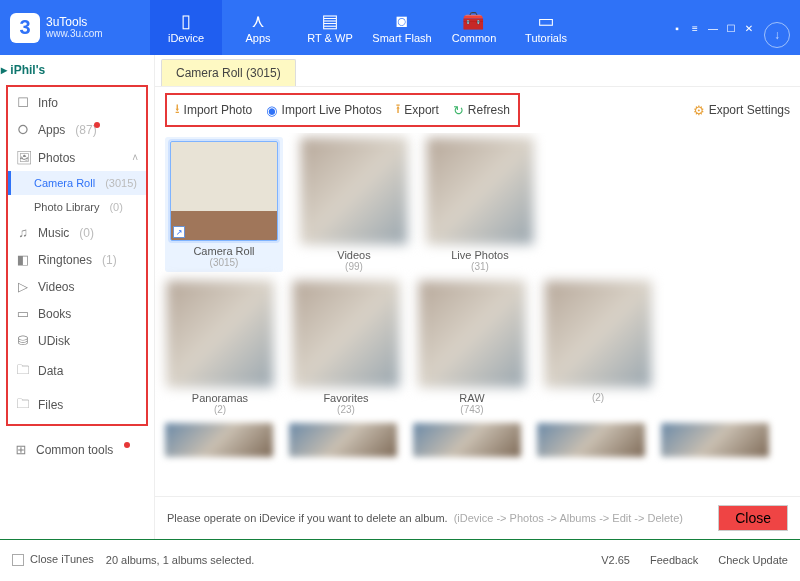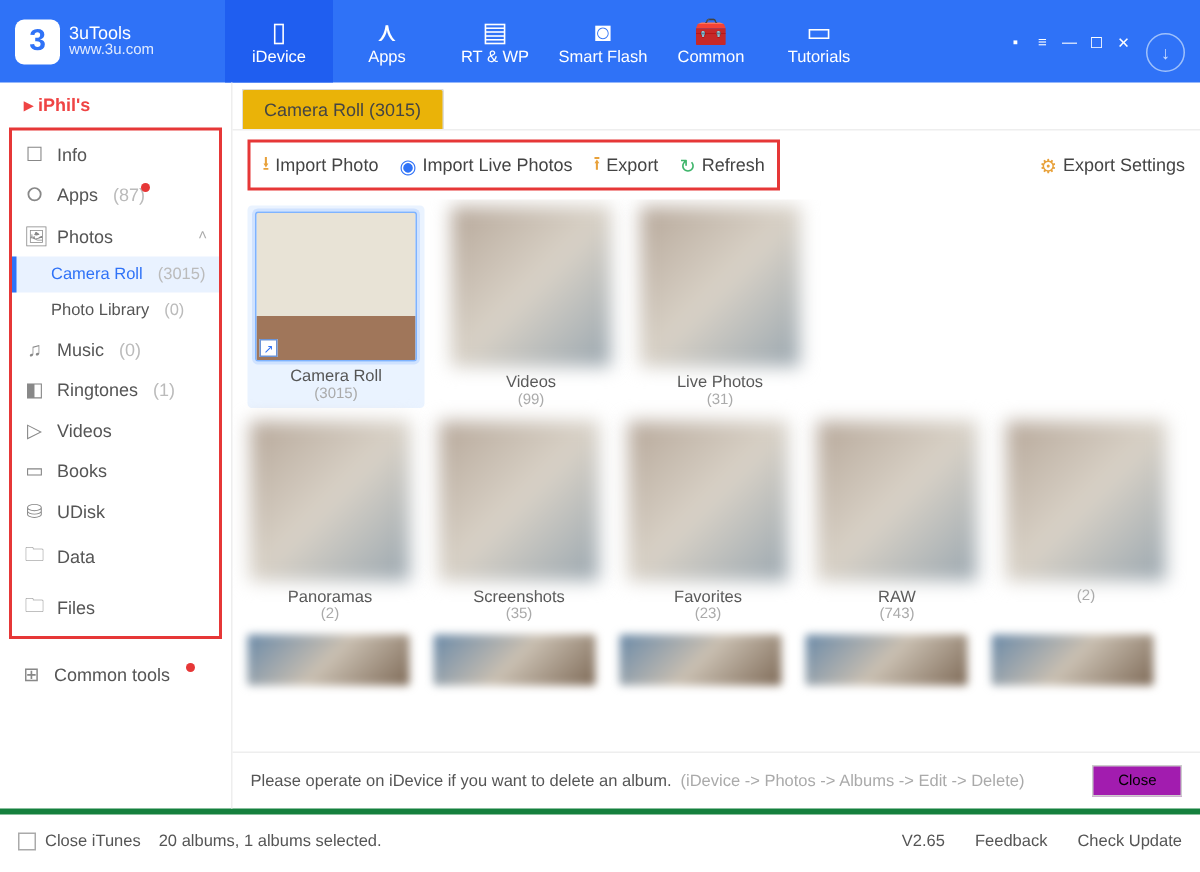--- a/index.html
+++ b/index.html
@@ -11,33 +11,33 @@
 .logo-sub { font-size: 10px; opacity: .85; }
 .topnav { display: flex; height: 55px; }
 .topnav-item { width: 72px; display: flex; flex-direction: column; align-items: center; justify-content: center; font-size: 11px; cursor: pointer; gap: 2px; }
 .topnav-item.active { background: #1f5ef0; }
 .topnav-icon { font-size: 18px; line-height: 1; }
 .win-controls { margin-left: auto; display: flex; gap: 4px; align-items: flex-start; padding-top: 4px; }
 .win-btn { width: 14px; height: 14px; color: #fff; font-size: 10px; text-align: center; cursor: pointer; }
 .dl-circle { width: 26px; height: 26px; border: 1.5px solid #9fc1fb; border-radius: 50%; margin-left: 8px; margin-top: 14px; display: flex; align-items: center; justify-content: center; color: #c9dcff; cursor: pointer; }
 .body { display: flex; height: 484px; }
 .sidebar { width: 155px; border-right: 1px solid #eee; display: flex; flex-direction: column; }
-.device-label { color: #ef4444; font-weight: 600; padding: 8px 16px; font-size: 12px; }
+.device-label { color: #0f766e; font-weight: 600; padding: 8px 1px; font-size: 12px; }
 .side-section { border: 2px solid #e63737; margin: 0 6px 6px; padding: 2px 0; }
 .side-item { display: flex; align-items: center; padding: 6px 8px; gap: 8px; cursor: pointer; color: #555; position: relative; }
 .side-item .cnt { color: #bbb; margin-left: 2px; }
 .side-item.sub { padding-left: 26px; font-size: 11px; }
 .side-item.subsel { background: #e9f2ff; color: #2f72f7; border-left: 3px solid #2f72f7; padding-left: 23px; }
 .side-item .dot { width: 6px; height: 6px; background: #e63737; border-radius: 50%; position: absolute; top: 6px; }
 .side-icon { width: 14px; text-align: center; color: #888; font-size: 13px; }
 .side-item.common { margin: 4px 6px 0; }
 .expand { margin-left: auto; color: #aaa; font-size: 10px; }
 .main { flex: 1; display: flex; flex-direction: column; min-width: 0; }
 .tabbar { height: 32px; border-bottom: 1px solid #eee; display: flex; align-items: flex-end; }
-.tab { border: 1px solid #ddd; border-bottom: none; padding: 6px 14px; margin-left: 6px; font-size: 12px; color: #444; background: #eab308; border-radius: 2px 2px 0 0; margin-top: 44px; }
+.tab { border: 1px solid #ddd; border-bottom: none; padding: 6px 14px; margin-left: 6px; font-size: 12px; color: #444; background: #fef9c3; border-radius: 2px 2px 0 0; margin-top: 44px; }
 .toolbar-row { display: flex; align-items: center; padding: 6px 10px; gap: 8px; }
 .toolbar-box { border: 2px solid #e63737; display: flex; gap: 14px; padding: 4px 8px; align-items: center; }
 .tool-btn { display: flex; align-items: center; gap: 4px; color: #444; cursor: pointer; font-size: 12px; }
 .tool-icon { font-size: 13px; }
 .tool-icon.orange { color: #e8a13a; }
 .tool-icon.blue { color: #2f72f7; }
 .tool-icon.green { color: #3fb56b; }
 .export-settings { margin-left: auto; display: flex; align-items: center; gap: 4px; color: #444; cursor: pointer; }
 .gallery { flex: 1; overflow: hidden; padding: 4px 10px 0; }
 .grid-row { display: flex; gap: 16px; margin-bottom: 8px; }
@@ -48,22 +48,22 @@
 .album.selected .thumb { width: 108px; height: 100px; }
 .album .label { font-size: 11px; color: #555; margin-top: 4px; text-align: center; }
 .album .count { font-size: 10px; color: #aaa; }
 .thumb.blur { filter: blur(6px); background: linear-gradient(135deg,#b7a89a,#d8d1c6,#9aa7b0); }
 .thumb.cameraroll { background: linear-gradient(to bottom,#e8e3d6 0%,#e8e3d6 70%,#a0765a 70%,#a0765a 100%); }
 .grid-row.short .thumb { height: 108px; }
 .thumb-row3 { display: flex; gap: 16px; }
 .thumb-row3 .mini { width: 108px; height: 34px; background: linear-gradient(135deg,#6b8aa8,#c9bfb1,#7f6b58); filter: blur(3px); border-radius: 2px; }
 .info-bar { border-top: 1px solid #eee; padding: 8px 12px; display: flex; align-items: center; gap: 6px; font-size: 11px; color: #555; }
 .info-bar .hint { color: #aaa; }
-.close-btn { margin-left: auto; border: 1px solid #ccc; padding: 4px 16px; background: #a21caf; cursor: pointer; font-size: 10px; }
-.footer { height: 40px; border-top: 4px solid #15803d; display: flex; align-items: center; padding: 0 12px; font-size: 11px; color: #555; gap: 12px; }
+.close-btn { margin-left: auto; border: 1px solid #ccc; padding: 4px 16px; background: #ef4444; cursor: pointer; font-size: 14px; }
+.footer { height: 40px; border-top: 1px solid #15803d; display: flex; align-items: center; padding: 0 12px; font-size: 11px; color: #555; gap: 12px; }
 .footer .chk { width: 12px; height: 12px; border: 1px solid #aaa; display: inline-block; margin-right: 6px; vertical-align: middle; }
 .footer .right { margin-left: auto; display: flex; gap: 20px; }
 .shortcut-badge { position: absolute; bottom: 2px; left: 2px; width: 12px; height: 12px; background: #fff; border: 1px solid #6a93d6; font-size: 8px; color: #2f72f7; display: flex; align-items: center; justify-content: center; }
 </style>
 </head>
 <body>
 
 <div class="header">
   <div class="logo-wrap">
     <div class="logo-box">3</div>
@@ -225,25 +225,20 @@
           </div>
       </div>
       <div class="grid-row short">
         <div class="album">
             <div class="thumb blur"></div>
             <div class="label">Panoramas</div>
             <div class="count">(2)</div>
           </div>
         <div class="album">
             <div class="thumb blur"></div>
-            <div class="label">Screenshots</div>
-            <div class="count">(35)</div>
-          </div>
-        <div class="album">
-            <div class="thumb blur"></div>
             <div class="label">Favorites</div>
             <div class="count">(23)</div>
           </div>
         <div class="album">
             <div class="thumb blur"></div>
             <div class="label">RAW</div>
             <div class="count">(743)</div>
           </div>
         <div class="album">
             <div class="thumb blur"></div>

